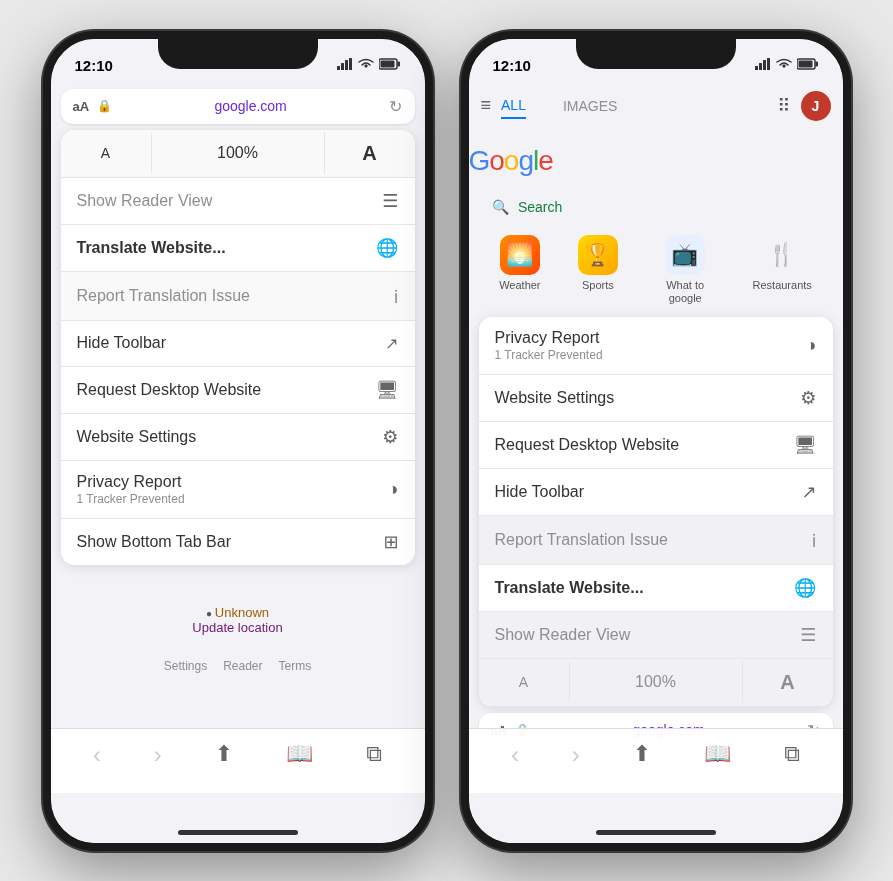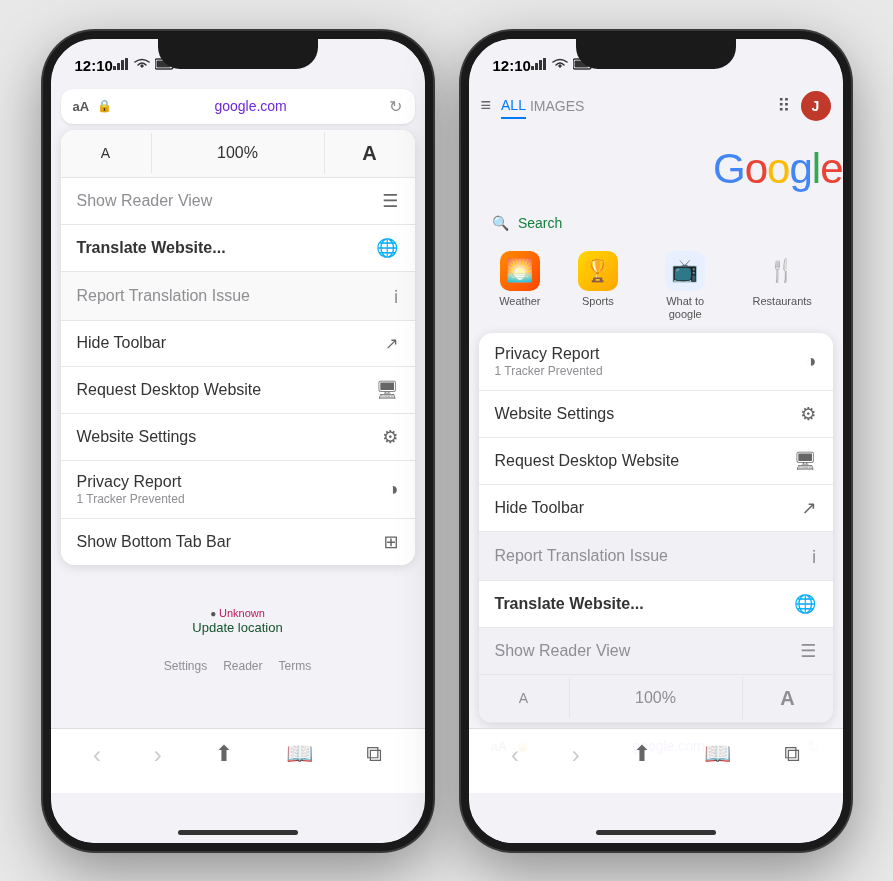--- a/index.html
+++ b/index.html
@@ -43,20 +43,21 @@
     .phone-inner {
       position: absolute;
       top: 0; left: 0; right: 0; bottom: 0;
       border-radius: 44px;
       overflow: hidden;
       background: #f2f2f7;
     }
     
     .status-bar {
       display: flex;
+      justify-content: space-between;
       align-items: center;
       padding: 14px 24px 4px;
       height: 44px;
       font-size: 15px;
       font-weight: 600;
     }
     .status-time { font-size: 15px; font-weight: 700; }
     .status-icons { display: flex; align-items: center; gap: 5px; font-size: 13px; }
 
     
@@ -122,21 +123,21 @@
     .toolbar-btn { font-size: 22px; color: #666; padding: 4px 8px; }
 
     
     .browser-header {
       display: flex;
       align-items: center;
       padding: 8px 12px;
       gap: 10px;
     }
     .browser-nav { color: #666; font-size: 16px; }
-    .nav-tabs { display: flex; gap: 4px; align-items: center; flex: 1; }
+    .nav-tabs { display: flex; gap: 37px; align-items: center; flex: 1; }
     .nav-tab { font-size: 14px; color: #8e8e93; padding: 4px 0; }
     .nav-tab.active { color: #007aff; border-bottom: 2px solid #007aff; }
     .nav-grid-icon { font-size: 18px; color: #555; }
     .avatar { width: 30px; height: 30px; border-radius: 50%; background: #c0392b; color: #fff; display: flex; align-items: center; justify-content: center; font-size: 14px; font-weight: 600; }
 
     .search-bar {
       background: #f2f2f7;
       border-radius: 10px;
       margin: 4px 12px 8px;
       padding: 8px 12px;
@@ -168,22 +169,22 @@
       justify-content: center;
       font-size: 22px;
     }
     .icon-weather { background: linear-gradient(135deg, #ff8c00, #ff4500); }
     .icon-sports { background: linear-gradient(135deg, #ffd700, #ffa500); }
     .icon-watch { background: #e8f0ff; color: #333; }
     .icon-restaurants { background: #f2f2f7; color: #555; }
 
     
     .google-logo {
-      text-align: right;
-      font-size: 42px;
+      text-align: left;
+      font-size: 28px;
       font-weight: 300;
       letter-spacing: -1px;
       padding: 16px 0 10px;
     }
     .g-blue { color: #4285f4; }
     .g-red { color: #ea4335; }
     .g-yellow { color: #fbbc05; }
     .g-green { color: #34a853; }
 
     
@@ -246,21 +247,21 @@
       padding: 8px 16px 20px;
     }
 
     
     .location-area {
       text-align: center;
       padding: 16px;
       font-size: 13px;
       color: #555;
     }
-    .location-link { color: #14532d; text-decoration: none; }
+    .location-link { color: #701a75; text-decoration: none; }
     .footer-links { display: flex; justify-content: center; gap: 16px; color: #8e8e93; font-size: 12px; margin-top: 8px; }
 
     
     .dimmed-row {
       background: #f0f0f5;
     }
     .dimmed-row .menu-item-text { color: #8e8e93; }
   </style>
 </head>
 <body>
@@ -375,21 +376,21 @@
           <div class="menu-item-left">
             <span class="menu-item-text">Show Bottom Tab Bar</span>
           </div>
           <span class="menu-item-icon">⊞</span>
         </div>
       </div>
 
       <div style="padding: 20px 16px 10px; text-align:center;">
         <div class="location-area">
           <span style="font-size:10px;color:#555;">● </span>
-          <span style="font-size:11px;color:#be185d;">Unknown</span>
+          <span style="font-size:13px;color:#a16207;">Unknown</span>
           <br>
           <a class="location-link">Update location</a>
         </div>
         <div class="footer-links">
           <span>Settings</span>
           <span>Reader</span>
           <span>Terms</span>
         </div>
       </div>
 

